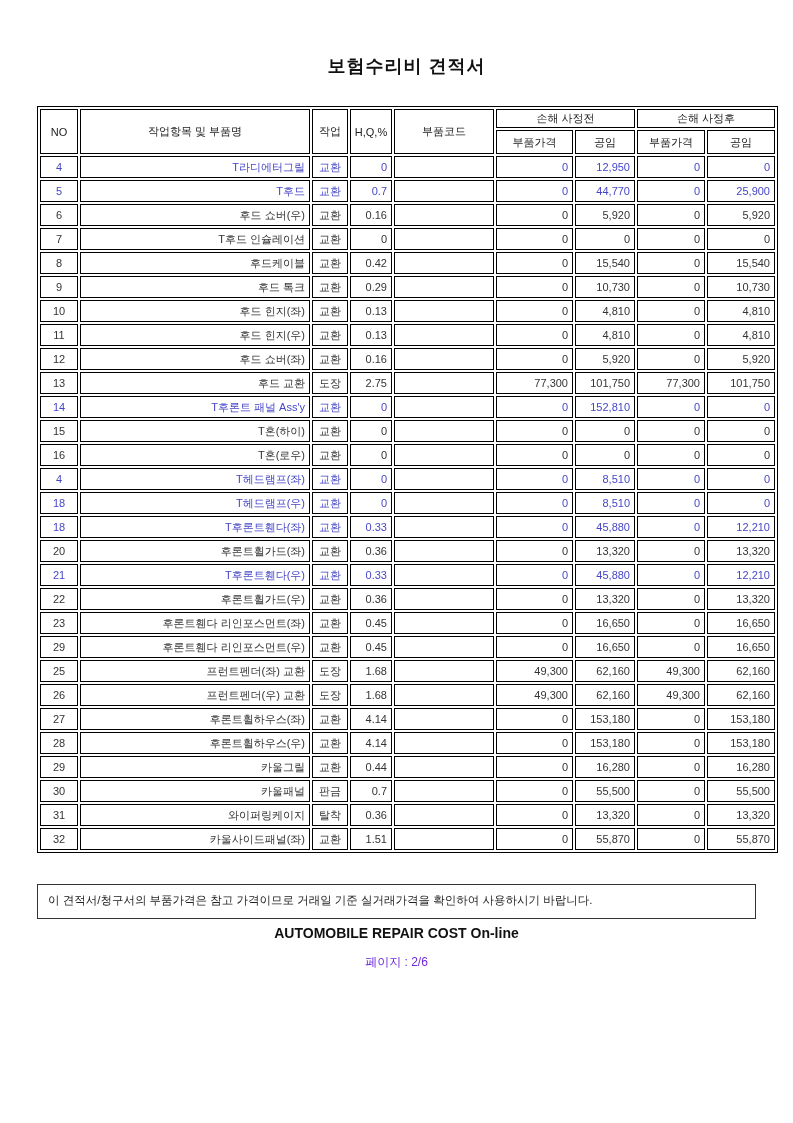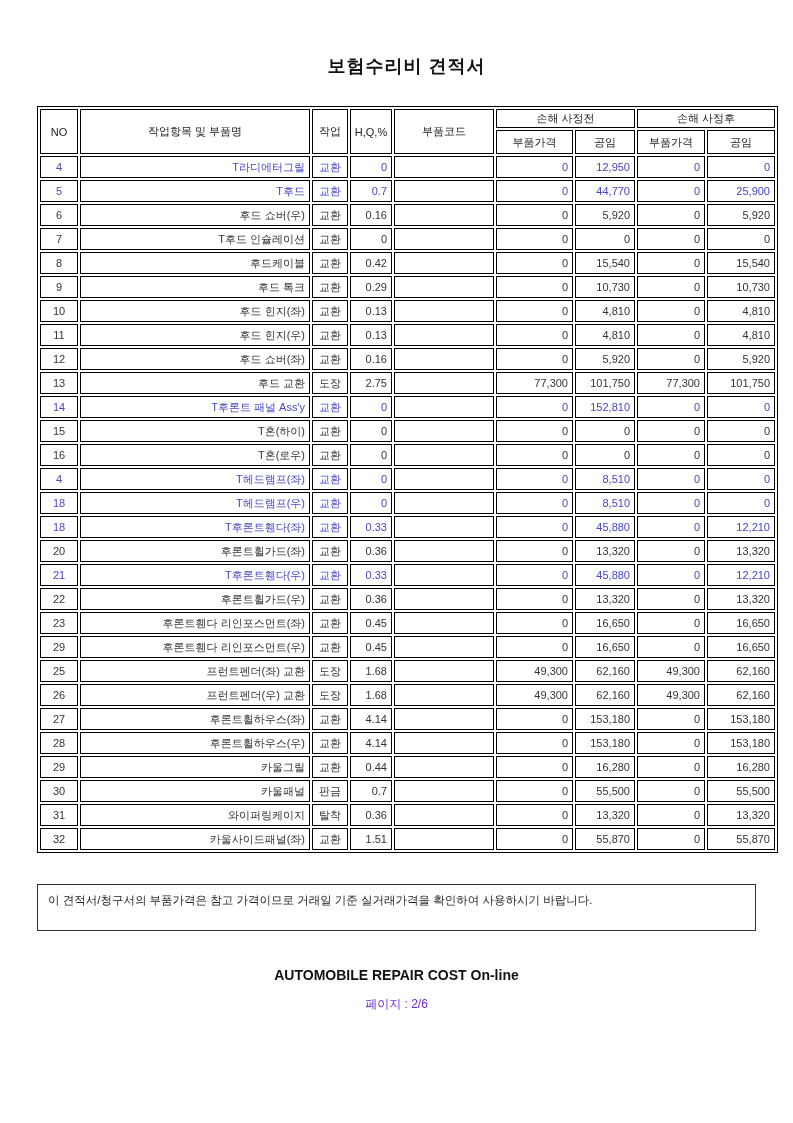--- a/index.html
+++ b/index.html
@@ -61,28 +61,28 @@
   .t-mark {
     display: inline-block;
     width: 19px;
     padding-left: 9px;
   }
   .item-text { display: inline-block; }
   tr.hl td, tr.hl .t-mark, tr.hl .item-text { color: var(--hl, #4646C8); }
   .notice-box {
     margin: 31px 0 4px 37px;
     width: 719px;
-    height: 47px;
+    height: 35px;
     border: 1px solid #333333;
     padding: 8px 10px;
     font-size: 11.5px;
     color: #222222;
   }
   .footer-title {
-    margin-top: 36px;
+    margin-top: 6px;
     text-align: center;
     font-size: 14px;
     font-weight: bold;
     color: #111111;
   }
   .page-label {
     margin-top: 13px;
     text-align: center;
     font-size: 12px;
     color: #6d28d9;

